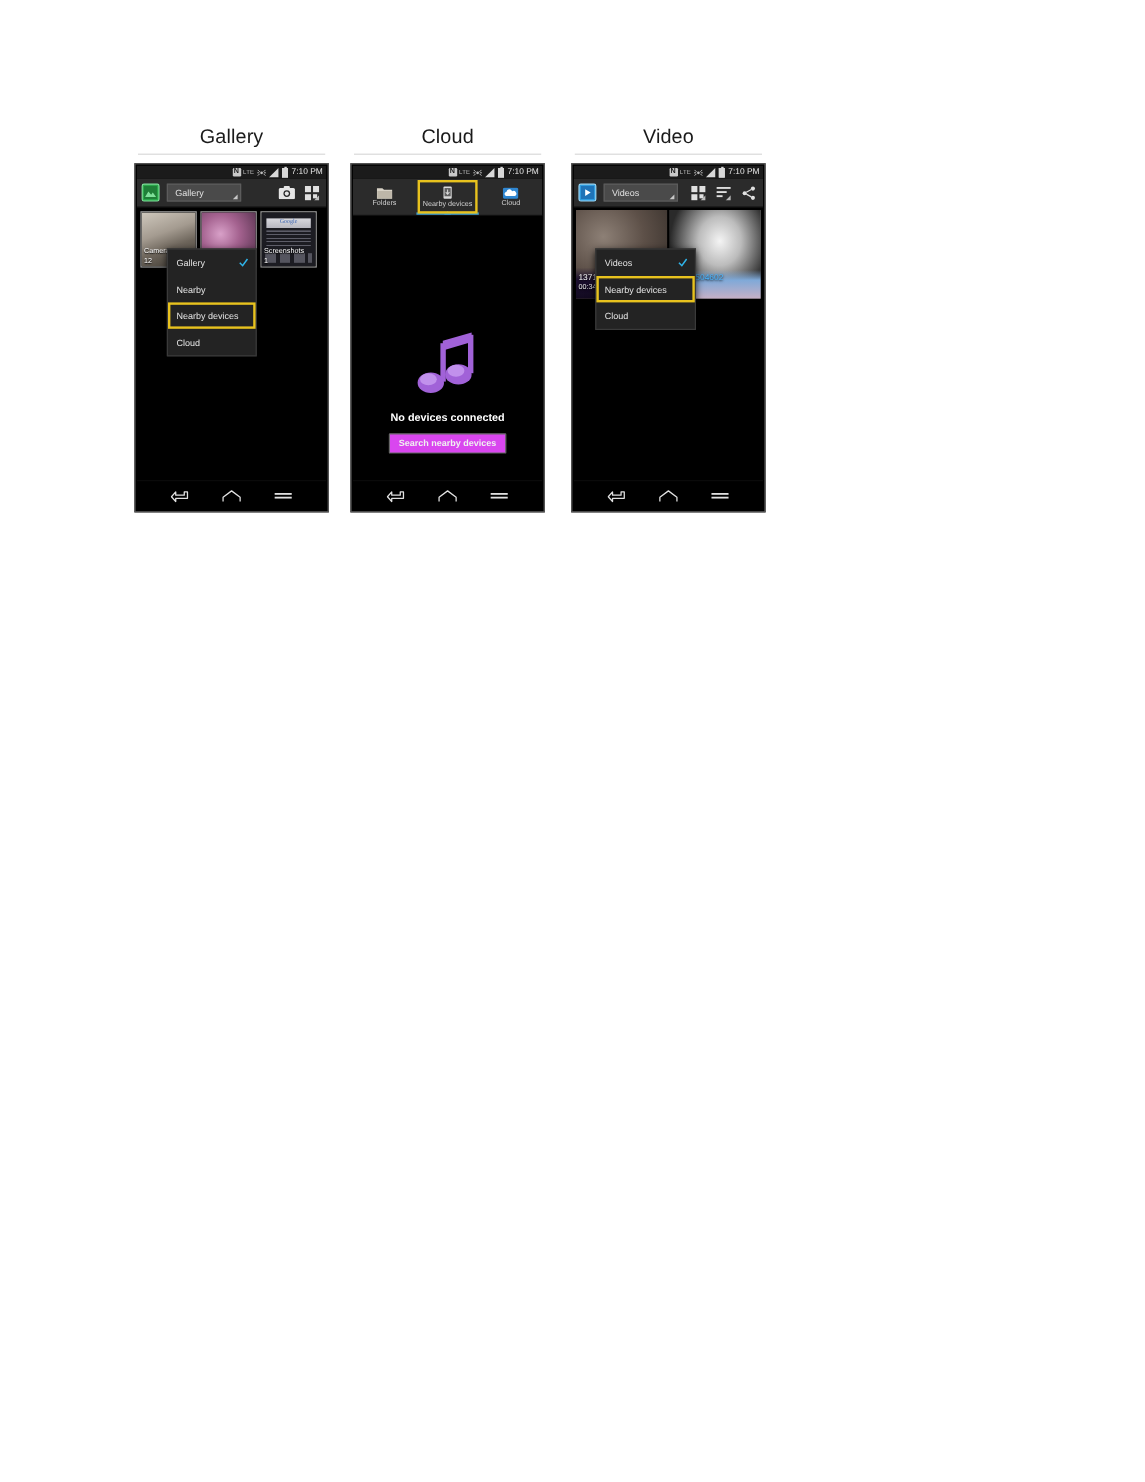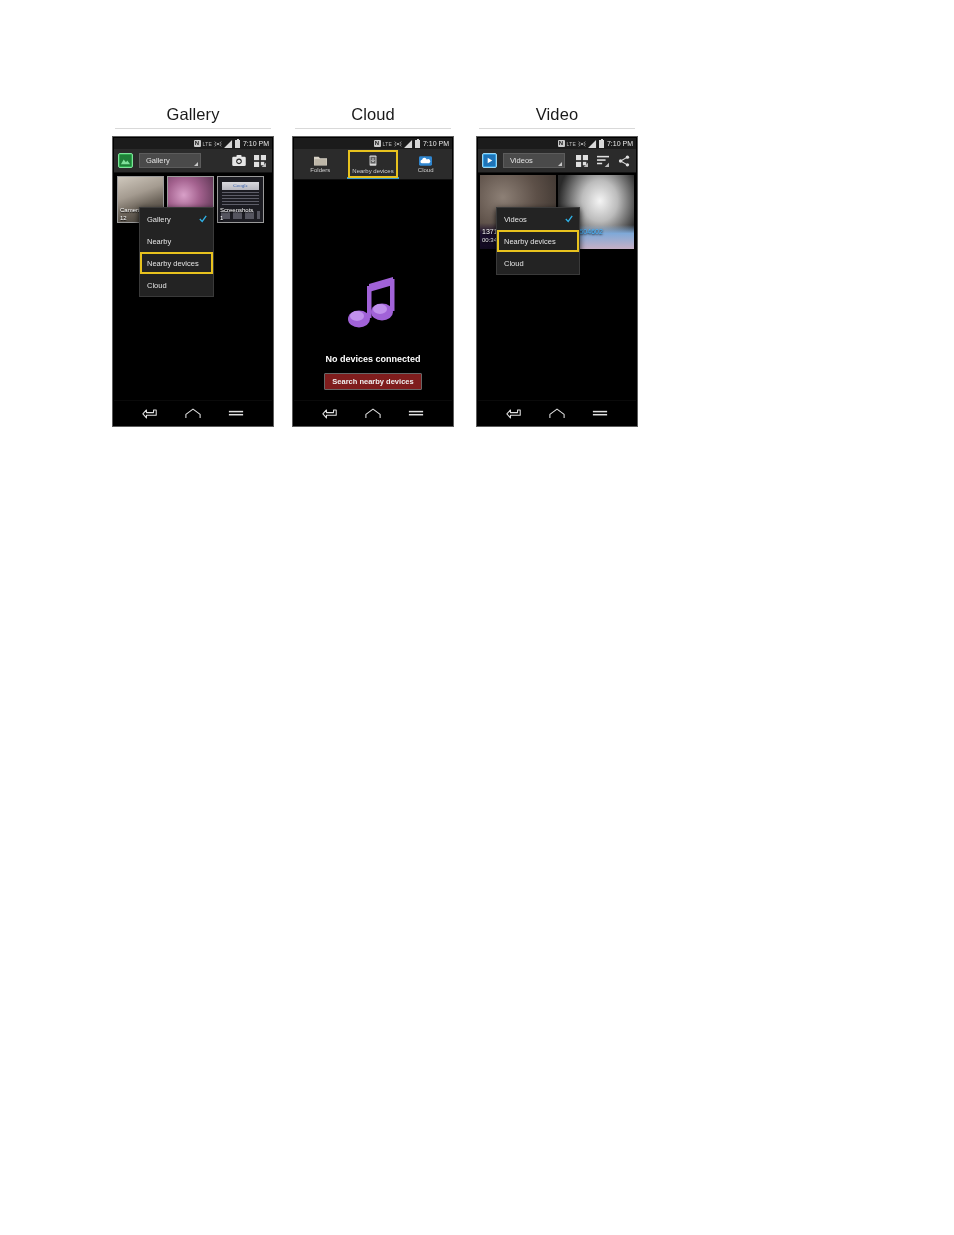--- a/index.html
+++ b/index.html
@@ -435,25 +435,24 @@
     width: 52px;
     height: 56px;
     margin: 0 auto 6px auto;
   }
   .music-msg {
     font-size: 9px;
     color: #ffffff;
     font-weight: bold;
     font-family: "Liberation Sans", sans-serif;
     margin-bottom: 6px;
-    margin-top: 12px;
   }
   .music-btn {
     display: inline-block;
-    background: #7f1d1d;
+    background: #d946ef;
     border: 1px solid #666666;
     color: #f0f0f0;
     font-size: 7.5px;
     font-weight: bold;
     font-family: "Liberation Sans", sans-serif;
     padding: 3px 7px;
     border-radius: 1px;
   }
 
   

